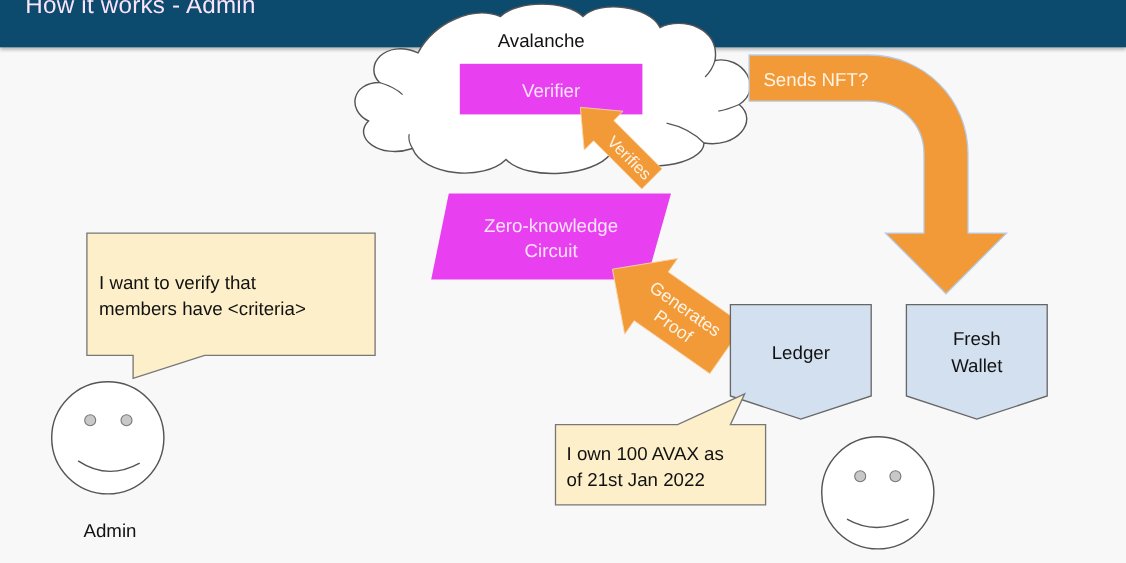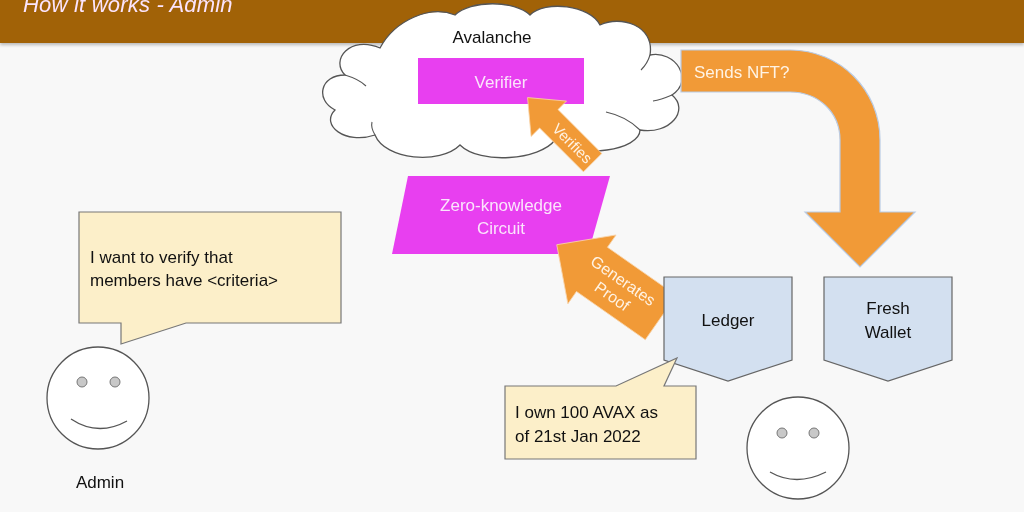--- a/index.html
+++ b/index.html
@@ -4,23 +4,22 @@
 <style>
   html, body { margin: 0; padding: 0; }
   body {
     width: 1024px; height: 512px; overflow: hidden;
     background: #f8f8f8;
     font-family: "Liberation Sans", sans-serif;
     position: relative;
   }
   .header {
     position: absolute; left: 0; top: 0; width: 1024px; height: 43px;
-    background: #a16207;
+    background: #0c4a6e;
     box-shadow: 0 2px 3px rgba(0,0,0,0.25);
-    font-style: italic;
   }
   .header-title {
     position: absolute; left: 23px; top: -8px;
     color: #fbe4fc; font-size: 22px; letter-spacing: 0.2px;
   }
   svg.diagram { position: absolute; left: 0; top: 0; }
   .txt { font-family: "Liberation Sans", sans-serif; }
 </style>
 </head>
 <body>

